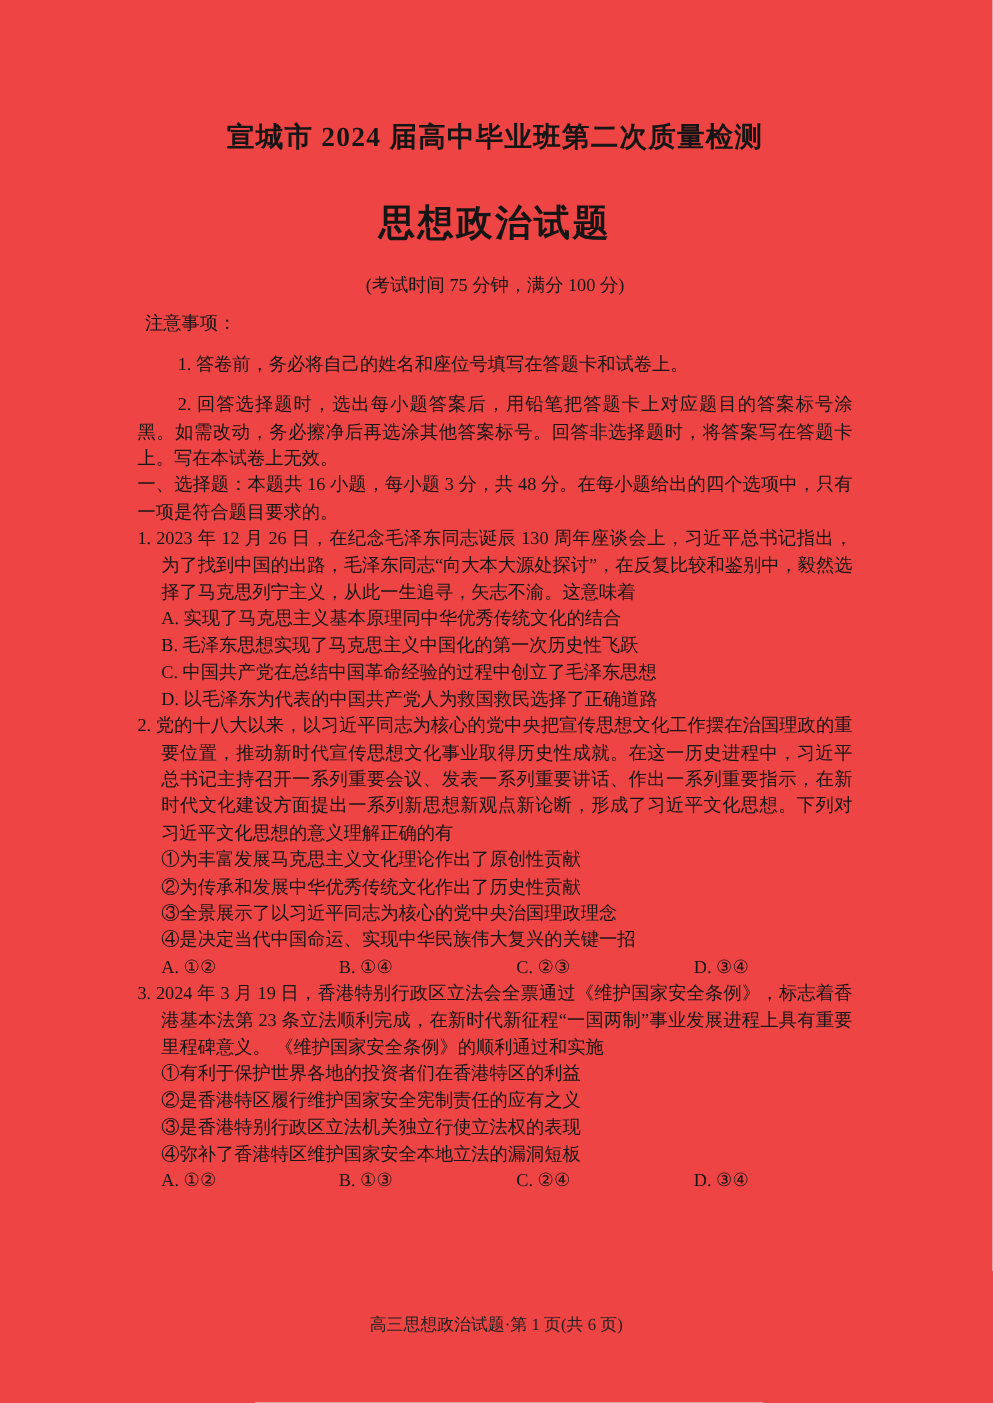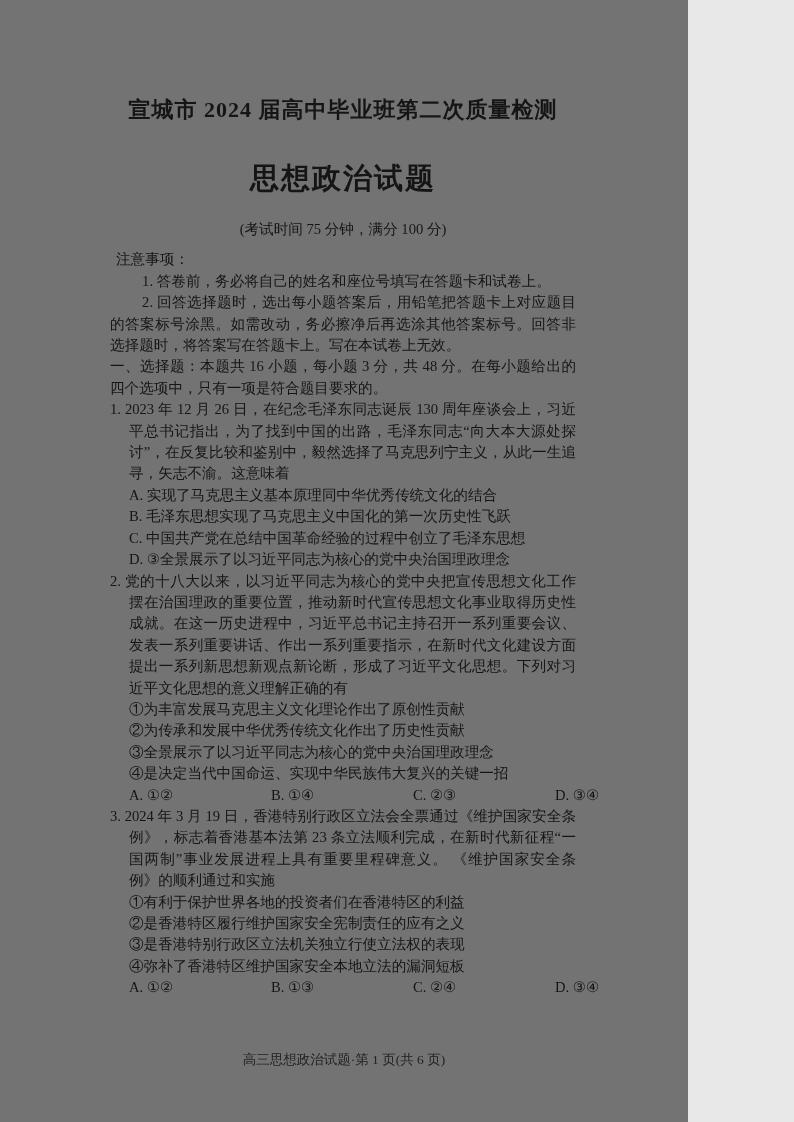--- a/index.html
+++ b/index.html
@@ -4,22 +4,22 @@
 <style>
   * { margin: 0; padding: 0; box-sizing: border-box; }
   html, body { background: #e8e8e8; }
   body {
     width: 794px; height: 1122px;
     font-family: "Liberation Serif", "DejaVu Serif", serif;
     color: #151515;
   }
   .page {
     position: relative;
-    width: 688px; height: 1122px;
-    background: #737373;
+    width: 794px; height: 1122px;
+    background: #ef4444;
     padding: 95px 112px 0 110px;
     overflow: hidden;
   }
   .title {
     text-align: center;
     font-size: 22px;
     font-weight: bold;
     letter-spacing: 1px;
   }
   .subtitle {
@@ -34,21 +34,21 @@
     font-size: 14px;
     margin-top: 20px;
   }
   .body-text {
     font-size: 14.6px;
     line-height: 21.4px;
     text-align: justify;
   }
   .notice { margin-top: 9px; }
   .notice-heading { padding-left: 6px; }
-  .notice-item { text-indent: 2.2em; }
+  .notice-item { text-indent: 2.2em; margin-top: 11px; }
   .section-heading { }
   .question { margin: 0; }
   .stem { padding-left: 19px; text-indent: -19px; }
   .choice { padding-left: 19px; }
   .subopt { padding-left: 19px; }
   .answer-row { padding-left: 19px; display: flex; }
   .answer-row span { width: 142px; flex: 0 0 auto; }
   .footer {
     position: absolute;
     top: 1051px; left: 0;
@@ -73,21 +73,21 @@
     <p class="notice-item">2. 回答选择题时，选出每小题答案后，用铅笔把答题卡上对应题目的答案标号涂黑。如需改动，务必擦净后再选涂其他答案标号。回答非选择题时，将答案写在答题卡上。写在本试卷上无效。</p>
   </div>
 
   <p class="section-heading body-text">一、选择题：本题共 16 小题，每小题 3 分，共 48 分。在每小题给出的四个选项中，只有一项是符合题目要求的。</p>
 
   <div class="question body-text">
     <p class="stem">1. 2023 年 12 月 26 日，在纪念毛泽东同志诞辰 130 周年座谈会上，习近平总书记指出，为了找到中国的出路，毛泽东同志“向大本大源处探讨”，在反复比较和鉴别中，毅然选择了马克思列宁主义，从此一生追寻，矢志不渝。这意味着</p>
     <p class="choice">A. 实现了马克思主义基本原理同中华优秀传统文化的结合</p>
     <p class="choice">B. 毛泽东思想实现了马克思主义中国化的第一次历史性飞跃</p>
     <p class="choice">C. 中国共产党在总结中国革命经验的过程中创立了毛泽东思想</p>
-    <p class="choice">D. ③全景展示了以习近平同志为核心的党中央治国理政理念</p>
+    <p class="choice">D. 以毛泽东为代表的中国共产党人为救国救民选择了正确道路</p>
   </div>
 
   <div class="question body-text">
     <p class="stem">2. 党的十八大以来，以习近平同志为核心的党中央把宣传思想文化工作摆在治国理政的重要位置，推动新时代宣传思想文化事业取得历史性成就。在这一历史进程中，习近平总书记主持召开一系列重要会议、发表一系列重要讲话、作出一系列重要指示，在新时代文化建设方面提出一系列新思想新观点新论断，形成了习近平文化思想。下列对习近平文化思想的意义理解正确的有</p>
     <p class="subopt">①为丰富发展马克思主义文化理论作出了原创性贡献</p>
     <p class="subopt">②为传承和发展中华优秀传统文化作出了历史性贡献</p>
     <p class="subopt">③全景展示了以习近平同志为核心的党中央治国理政理念</p>
     <p class="subopt">④是决定当代中国命运、实现中华民族伟大复兴的关键一招</p>
     <div class="answer-row">
       <span>A. ①②</span>

